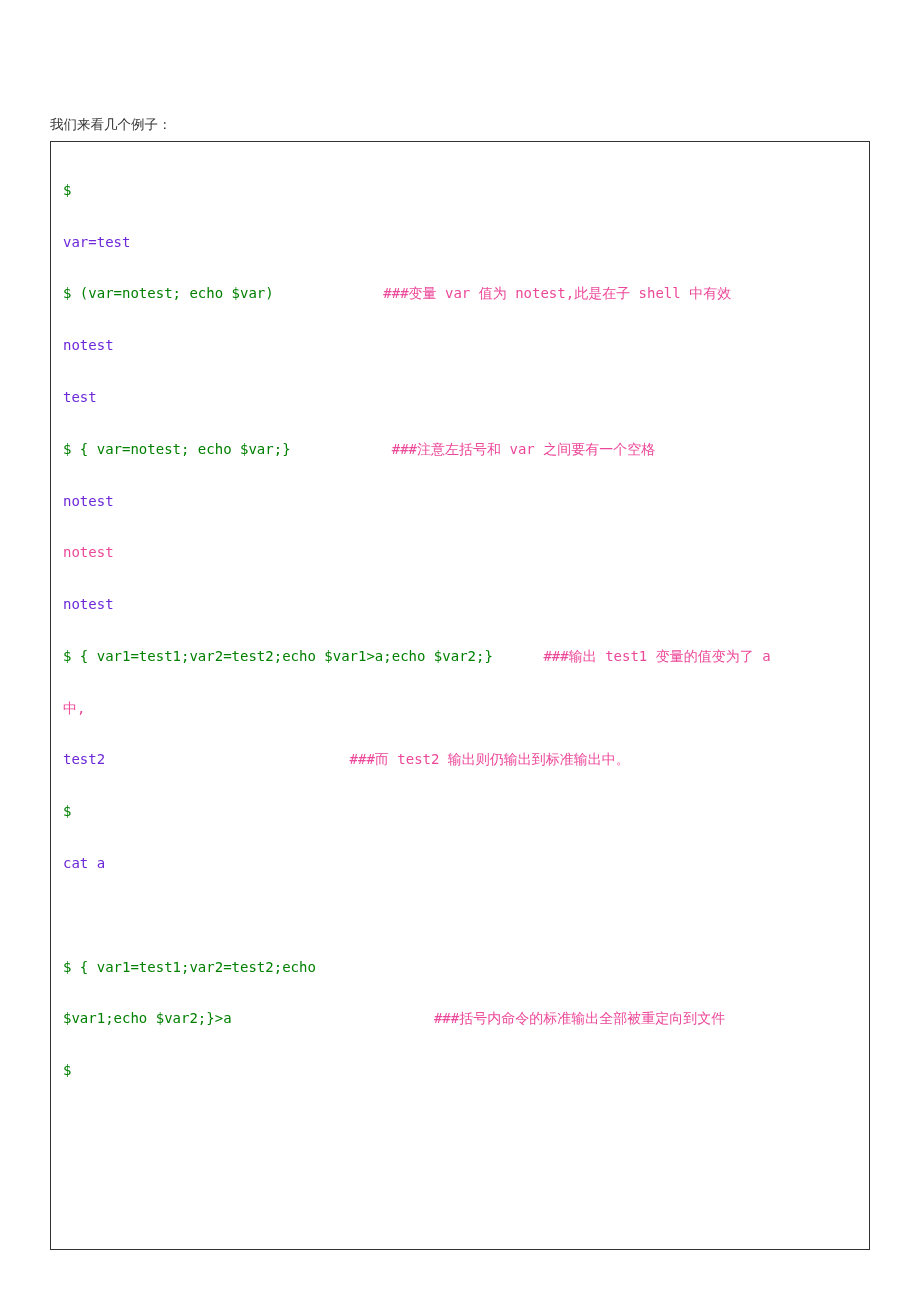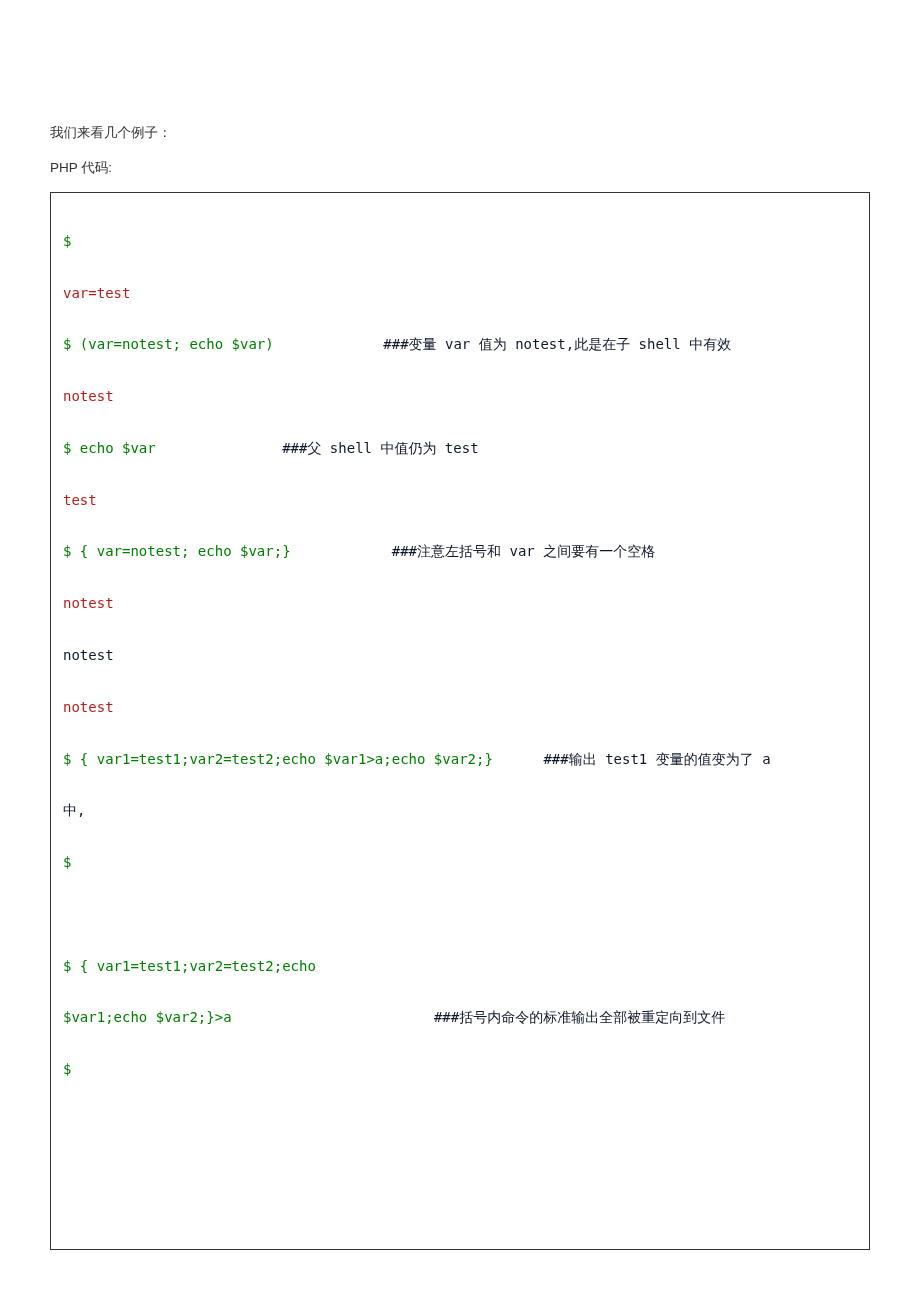--- a/index.html
+++ b/index.html
@@ -10,60 +10,60 @@
     font-size: 13.5px;
     color: #333;
   }
   .page {
     width: 920px;
     min-height: 1302px;
     box-sizing: border-box;
     padding: 110px 50px 50px 50px;
   }
   .para {
-    margin: 12px 0;
+    margin: 4px 0;
     line-height: 1.7;
   }
   .code-box {
     border: 1px solid #333;
     padding: 10px 12px;
     margin: 4px 0 12px 0;
     font-family: "NSimSun", "SimSun", monospace;
     font-size: 14px;
     line-height: 1.85;
     white-space: pre-wrap;
     word-break: break-all;
   }
   .code-box .line { display: block; }
   .green   { color: #008000; }
-  .navy    { color: #b91c1c; }
-  .orange  { color: #0f172a; }
+  .navy    { color: #6d28d9; }
+  .orange  { color: #ec4899; }
 </style>
 </head>
 <body>
 
 <div class="page">
 
   <div class="para">我们来看几个例子：</div>
-  <div class="para">PHP 代码:</div>
 
   <div class="code-box">
 <span class="line"><span class="green">$</span></span>
 <span class="line"><span class="navy">var=test</span></span>
 <span class="line"><span class="green">$ (var=notest; echo $var)             </span><span class="orange">###变量 var 值为 notest,此是在子 shell 中有效</span></span>
 <span class="line"><span class="navy">notest</span></span>
-<span class="line"><span class="green">$ echo $var               </span><span class="orange">###父 shell 中值仍为 test</span></span>
 <span class="line"><span class="navy">test</span></span>
 <span class="line"><span class="green">$ { var=notest; echo $var;}            </span><span class="orange">###注意左括号和 var 之间要有一个空格</span></span>
 <span class="line"><span class="navy">notest</span></span>
 <span class="line"><span class="orange">notest</span></span>
 <span class="line"><span class="navy">notest</span></span>
 <span class="line"><span class="green">$ { var1=test1;var2=test2;echo $var1&gt;a;echo $var2;}      </span><span class="orange">###输出 test1 变量的值变为了 a</span></span>
 <span class="line"><span class="orange">中,</span></span>
+<span class="line"><span class="navy">test2                             </span><span class="orange">###而 test2 输出则仍输出到标准输出中。</span></span>
 <span class="line"><span class="green">$</span></span>
+<span class="line"><span class="navy">cat a</span></span>
 <span class="line">&nbsp;</span>
 <span class="line"><span class="green">$ { var1=test1;var2=test2;echo</span></span>
 <span class="line"><span class="green">$var1;echo $var2;}&gt;a                        </span><span class="orange">###括号内命令的标准输出全部被重定向到文件</span></span>
 <span class="line"><span class="green">$</span></span>
 
 
 
 
   </div>
 

